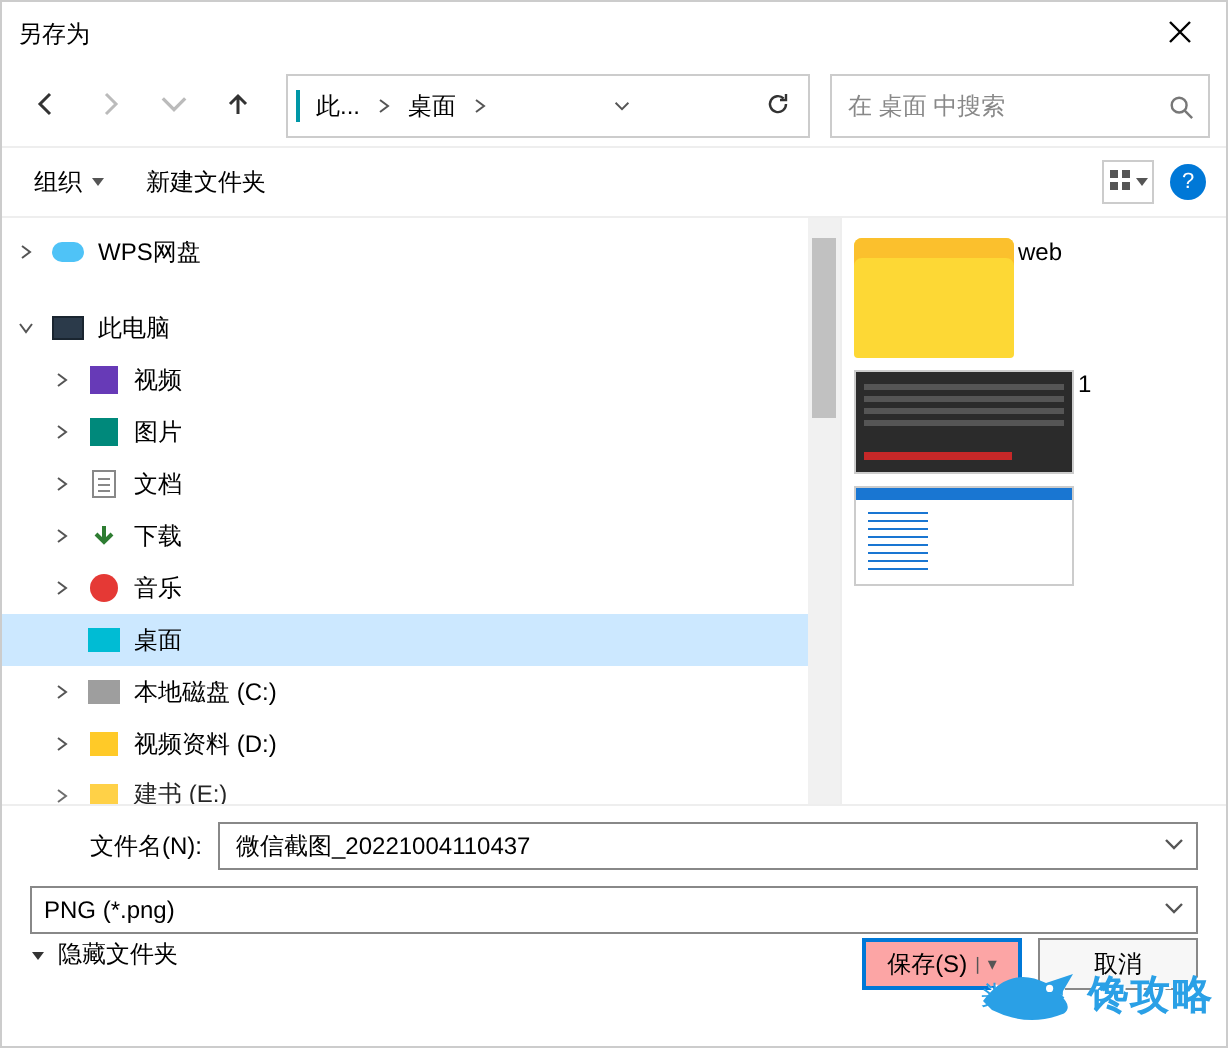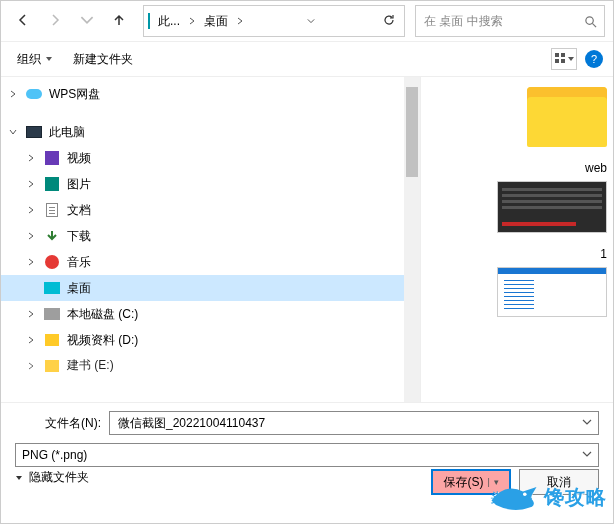--- a/index.html
+++ b/index.html
@@ -48,21 +48,21 @@
   .ico-video { width:14px; height:14px; background:#673ab7; }
   .ico-pic { width:14px; height:14px; background:#00897b; }
   .ico-doc { width:12px; height:14px; background:#fff; border:1px solid #888; position:relative; }
   .ico-doc::before { content:""; position:absolute; left:2px; top:3px; right:2px; height:1px; background:#888; box-shadow:0 3px 0 #888, 0 6px 0 #888; }
   .ico-music { width:14px; height:14px; border-radius:50%; background:#e53935; }
   .ico-desk { width:16px; height:12px; background:#00bcd4; }
   .ico-disk { width:16px; height:12px; background:#9e9e9e; }
   .ico-folder { width:14px; height:12px; background:#ffca28; }
   
   .preview { flex:1; padding:10px 6px; overflow:hidden; display:flex; flex-direction:column; gap:6px; align-items:center; }
-  .pv-item { display:flex; flex-direction:column; align-items:flex-end; width:100%; gap:14px; }
+  .pv-item { display:flex; align-items:flex-start; width:100%; gap:2px; }
   .big-folder { width:80px; height:60px; background:#fdd835; border-radius:4px 4px 2px 2px; box-shadow:inset 0 10px 0 #fbc02d; }
   .pv-label { font-size:12px; text-align:center; }
   .thumb1 { width:110px; height:52px; background:#2b2b2b; border:1px solid #ccc; position:relative; }
   .thumb1::before { content:""; position:absolute; left:4px; right:4px; top:6px; height:3px; background:#555; box-shadow:0 6px 0 #555, 0 12px 0 #555, 0 18px 0 #555; }
   .thumb1::after { content:""; position:absolute; left:4px; right:30px; bottom:6px; height:4px; background:#c62828; }
   .thumb2 { width:110px; height:50px; background:#fff; border:1px solid #ccc; position:relative; }
   .thumb2::before { content:""; position:absolute; left:0; right:0; top:0; height:6px; background:#1976d2; }
   .thumb2::after { content:""; position:absolute; left:6px; top:12px; width:30px; bottom:4px; background:repeating-linear-gradient(#1976d2 0 1px, transparent 1px 4px); }
   
   .form { border-top:1px solid #eee; padding:8px 14px 2px 14px; display:flex; flex-direction:column; gap:8px; }
@@ -83,20 +83,30 @@
   .wm { position:absolute; right:6px; bottom:6px; pointer-events:none; display:flex; align-items:center; gap:2px; }
   .wm svg { width:56px; height:36px; }
   .wm-text { font-size:20px; font-weight:bold; color:#2aa0e6; text-shadow:1px 1px 0 #fff; letter-spacing:1px; }
   .wm-extra { position:absolute; right:80px; bottom:16px; font-size:13px; color:#2aa0e6; text-shadow:1px 1px 0 #fff; }
 </style>
 </head>
 <body>
 
 <div class="win">
 
+  <div class="titlebar">
+    <span class="title">另存为</span>
+    <div class="close">
+      <span>
+        <svg viewBox="0 0 12 12">
+            <path d="M1 1 L11 11 M11 1 L1 11" stroke="#000" stroke-width="1.2"></path>
+          </svg>
+      </span>
+    </div>
+  </div>
 
   <div class="navrow">
     <div class="navbtn">
       <span><svg viewBox="0 0 14 14">
             <path d="M9 2 L4 7 L9 12" stroke="#333" stroke-width="1.5" fill="none"></path>
           </svg></span>
     </div>
     <div class="navbtn disabled">
       <span><svg viewBox="0 0 14 14">
             <path d="M5 2 L10 7 L5 12" stroke="#bbb" stroke-width="1.5" fill="none"></path>

